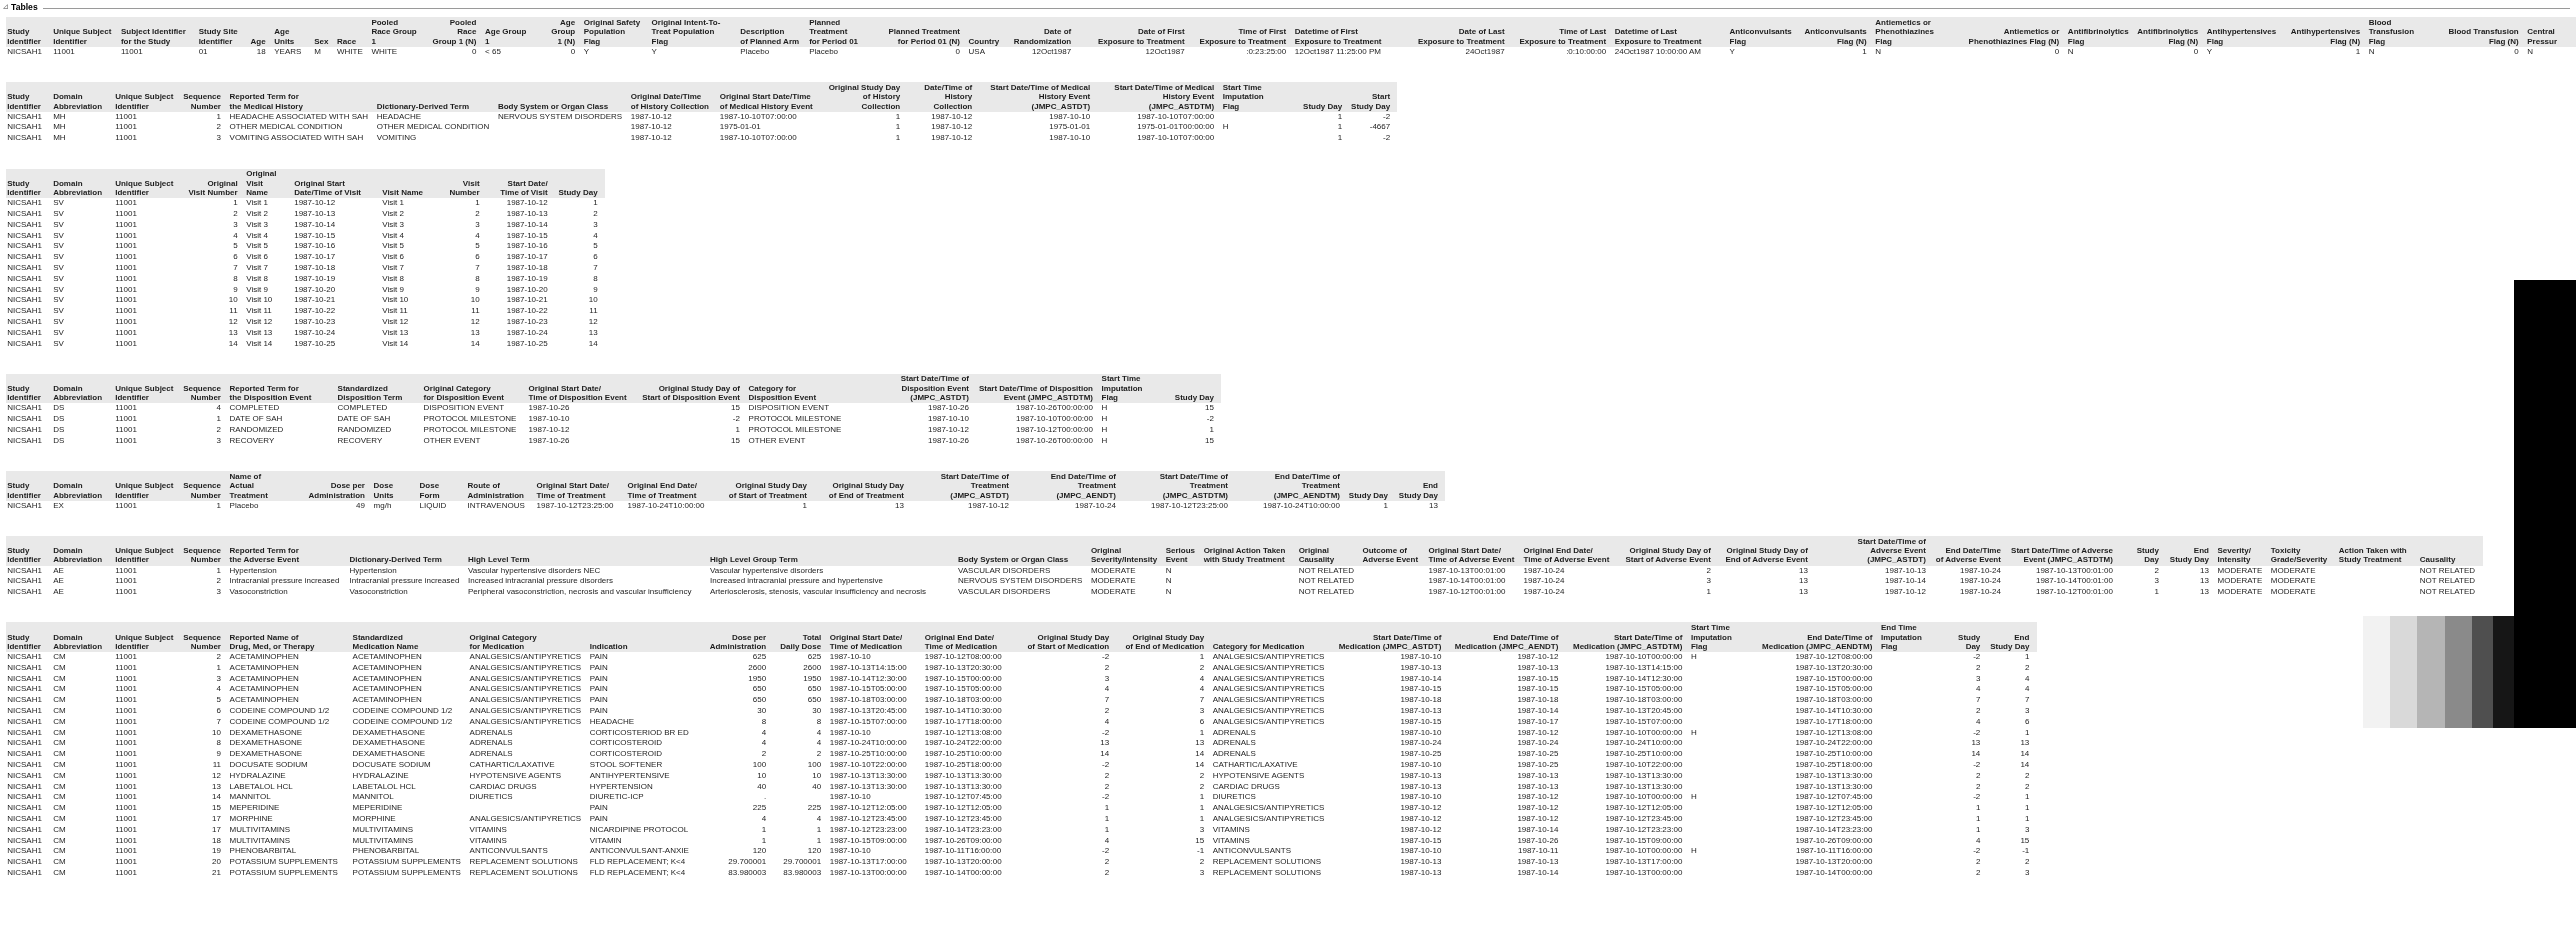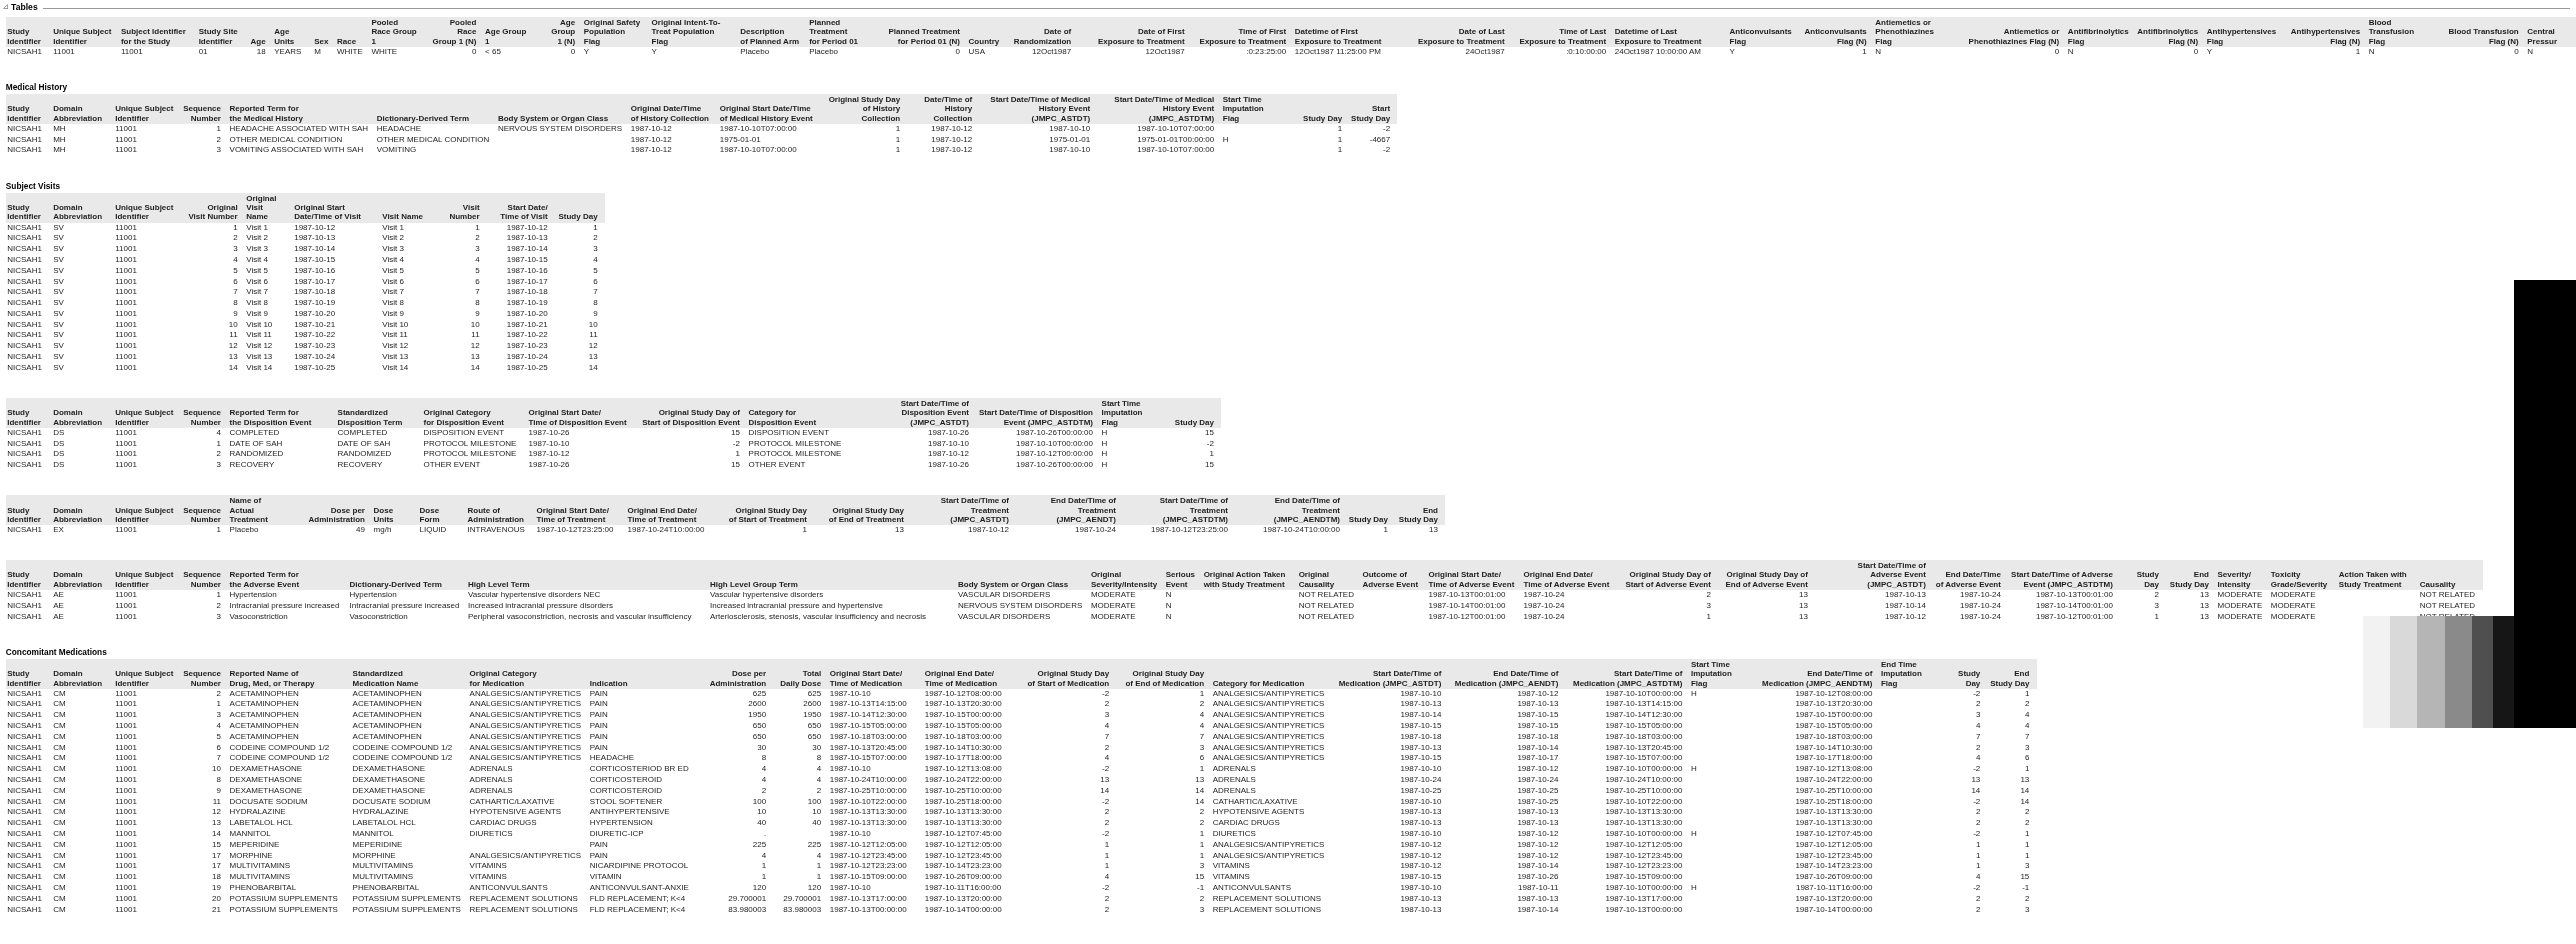--- a/index.html
+++ b/index.html
@@ -188,21 +188,20 @@
             <td>Y</td>
             <td class="num">1</td>
             <td>N</td>
             <td class="num">0</td>
             <td>N</td>
           </tr>
         </tbody>
       </table>
     </section>
     <section class="tbl-section">
-      <div class="tbl-title">Medical History</div>
       <table class="tbl">
         <colgroup>
           <col style="width: 46px;">
           <col style="width: 62px;">
           <col style="width: 68px;">
           <col style="width: 45px;">
           <col style="width: 144px;">
           <col style="width: 121px;">
           <col style="width: 124px;">
           <col style="width: 89px;">
@@ -300,21 +299,20 @@
             <td class="num">1987-10-10</td>
             <td class="num">1987-10-10T07:00:00</td>
             <td></td>
             <td class="num">1</td>
             <td class="num">-2</td>
           </tr>
         </tbody>
       </table>
     </section>
     <section class="tbl-section">
-      <div class="tbl-title">Subject Visits</div>
       <table class="tbl">
         <colgroup>
           <col style="width: 46px;">
           <col style="width: 62px;">
           <col style="width: 68px;">
           <col style="width: 63px;">
           <col style="width: 48px;">
           <col style="width: 88px;">
           <col style="width: 50px;">
           <col style="width: 56px;">
@@ -886,21 +884,20 @@
             <td class="num">13</td>
             <td>MODERATE</td>
             <td>MODERATE</td>
             <td></td>
             <td>NOT RELATED</td>
           </tr>
         </tbody>
       </table>
     </section>
     <section class="tbl-section">
-      <div class="tbl-title">Concomitant Medications</div>
       <table class="tbl">
         <colgroup>
           <col style="width: 46px;">
           <col style="width: 62px;">
           <col style="width: 68px;">
           <col style="width: 45px;">
           <col style="width: 123px;">
           <col style="width: 117px;">
           <col style="width: 118px;">
           <col style="width: 110px;">

